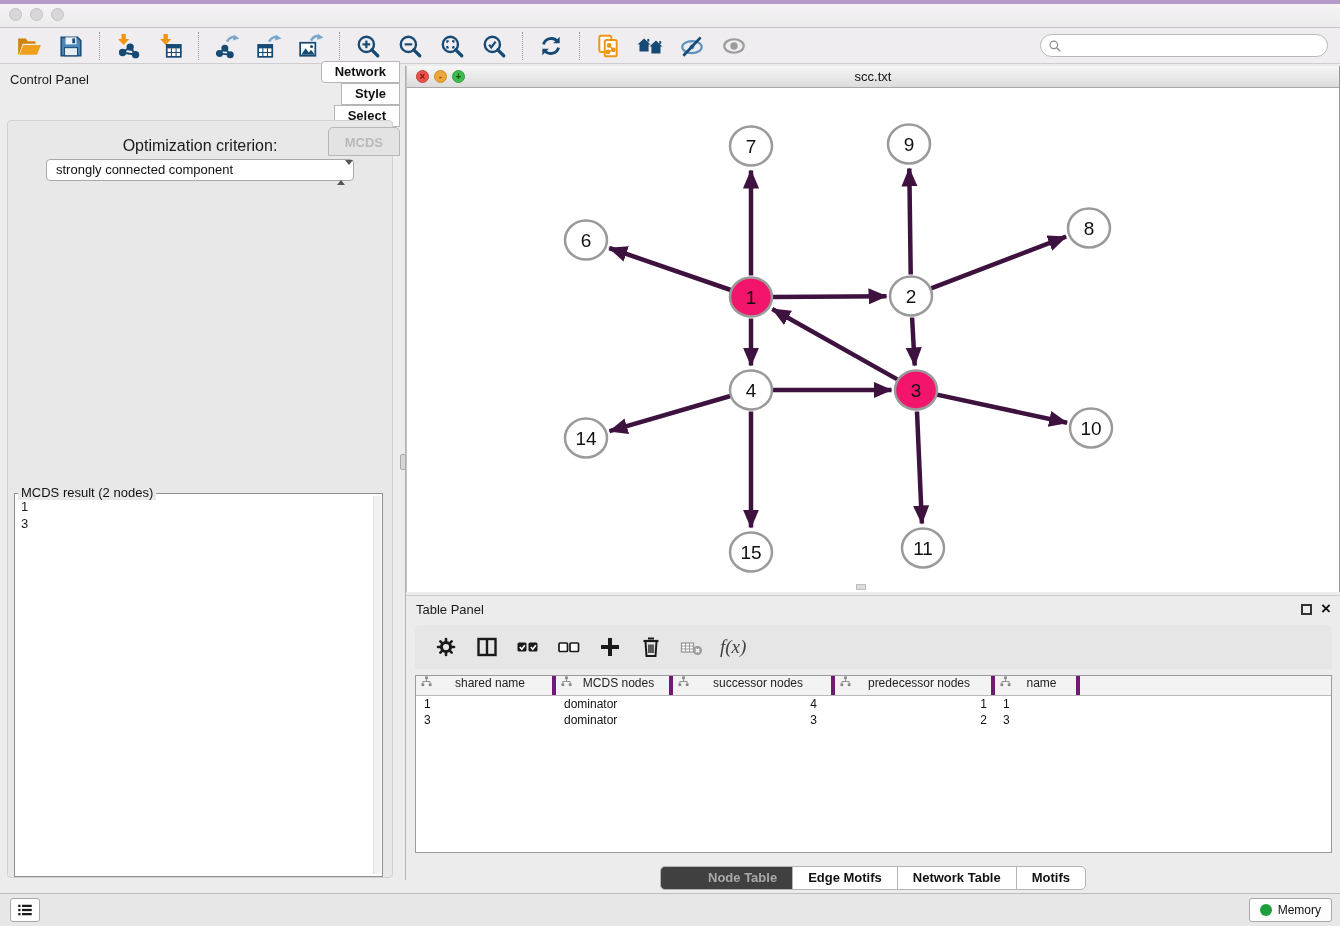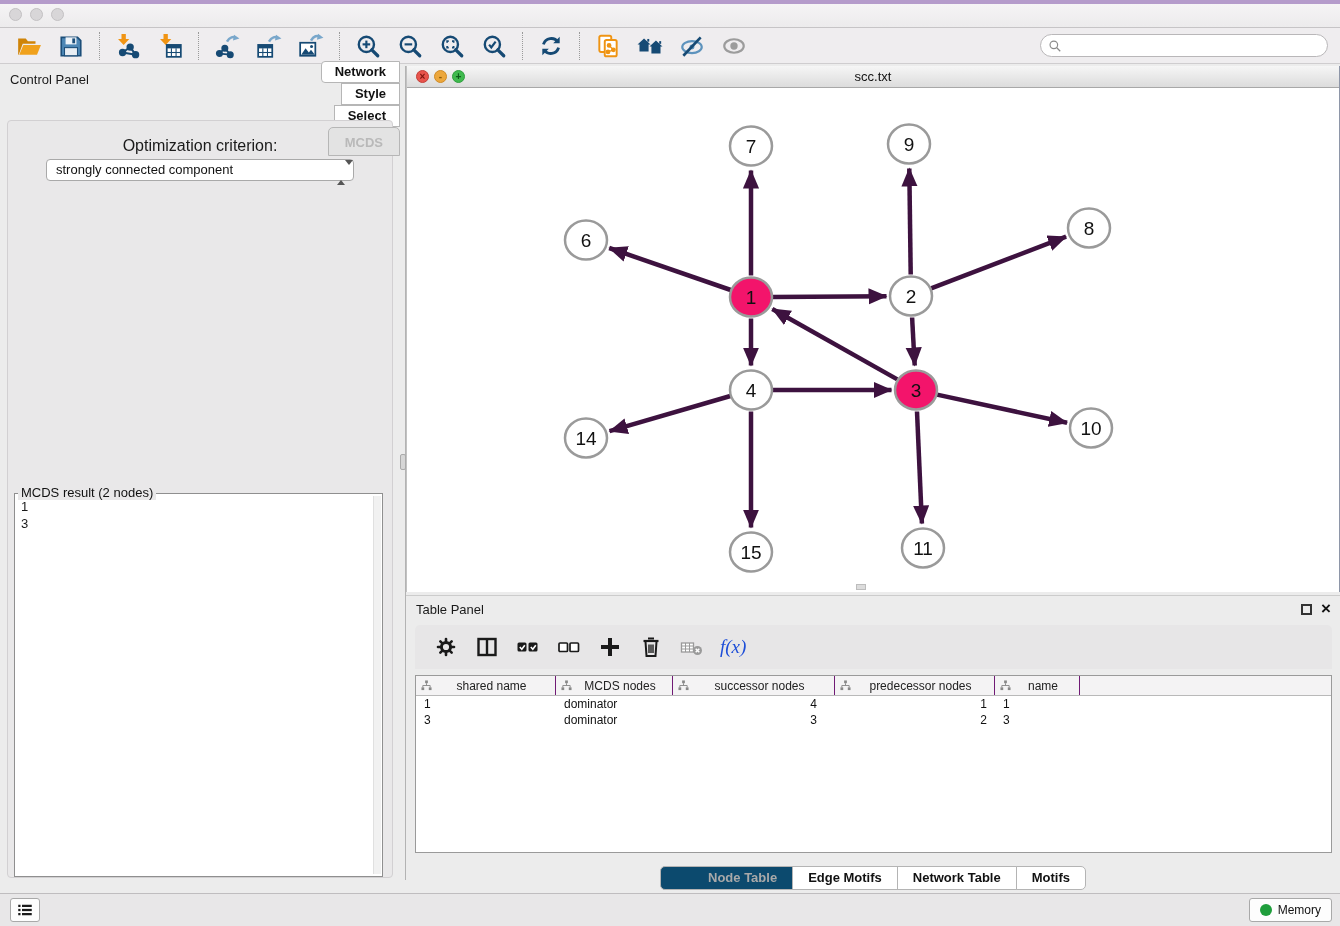--- a/index.html
+++ b/index.html
@@ -111,43 +111,43 @@
   
   #table-panel { position:absolute; left:406px; top:595px; width:934px; height:295px; border-top:1px solid #cccccc; }
   #tp-float { right:28px; } #tp-close { right:9px; }
   #tp-toolbar {
     position:absolute; left:9px; right:8px; top:29px; height:44px;
     background:#e7e6e7; border-radius:5px 5px 0 0;
     display:flex; align-items:center; padding-left:18px; gap:15px;
   }
   .tpi { width:26px; height:26px; display:flex; align-items:center; justify-content:center; }
   .tpi svg { width:24px; height:24px; }
-  .fx { font-family:"Liberation Serif", serif; font-style:italic; font-size:19px; color:#1d4ed8; }
+  .fx { font-family:"Liberation Serif", serif; font-style:italic; font-size:19px; color:#404040; }
   #tp-table {
     position:absolute; left:9px; right:8px; top:79px; height:178px;
     background:#fff; border:1px solid #9a9a9a; overflow:hidden;
   }
   #table-header { display:flex; height:20px; background:#f4f3f4; border-bottom:1px solid #b9b9b9; }
   .th-cell {
-    position:relative; display:flex; align-items:center;
-    border-right:1px solid #701a75; font-size:12px; color:#222;
+    position:relative; display:flex; 
+    border-right:4px solid #701a75; font-size:12px; color:#222;
   }
   .th-cell .th-label { flex:1; text-align:center; }
   .th-cell svg { position:absolute; left:5px; width:11px; height:11px; }
   .tr-row { display:flex; height:16px; align-items:center; }
   .td-cell { font-size:12px; color:#111; line-height:16px; }
   
   #table-tabs { position:absolute; left:0; right:0; top:270px; display:flex; justify-content:center; }
   .bt-tab {
     background:#fff; border:1px solid #b4b4b4; margin-left:-1px;
     font-size:13px; font-weight:600; padding:3px 15px 4px; color:#111;
   }
   .bt-tab:first-child { border-radius:5px 0 0 5px; margin-left:0; }
   .bt-tab:last-child { border-radius:0 5px 5px 0; }
-  .bt-tab.selected { background:#0c4a6e; color:#a9a9a9;padding-left:47px; }
+  .bt-tab.selected { background:#404040; color:#a9a9a9;padding-left:47px; }
   
   #status-bar {
     position:absolute; left:0; top:893px; width:1340px; height:33px;
     background:#e8e7e8; border-top:1px solid #bfbdbf;
   }
   #list-button {
     position:absolute; left:10px; top:4px; width:30px; height:24px;
     background:#fdfdfd; border:1px solid #a9a9a9; border-radius:3px;
     display:flex; align-items:center; justify-content:center;
   }

